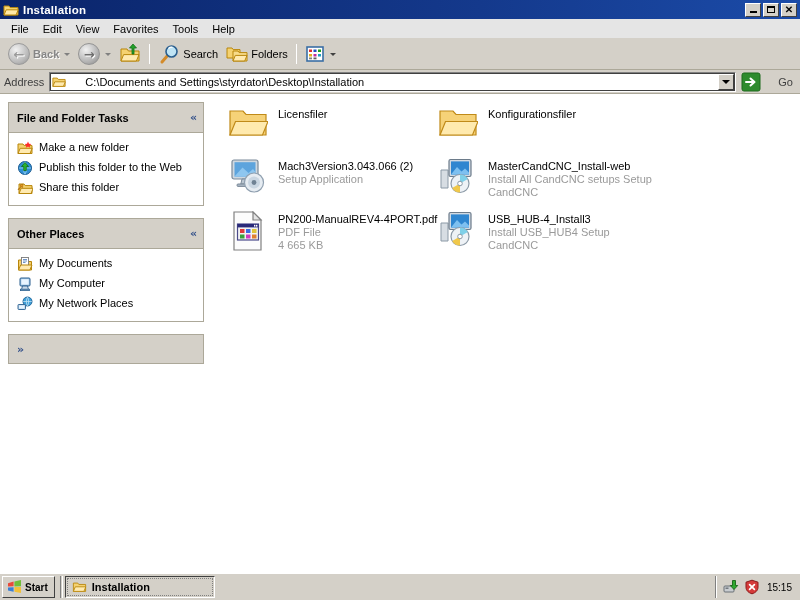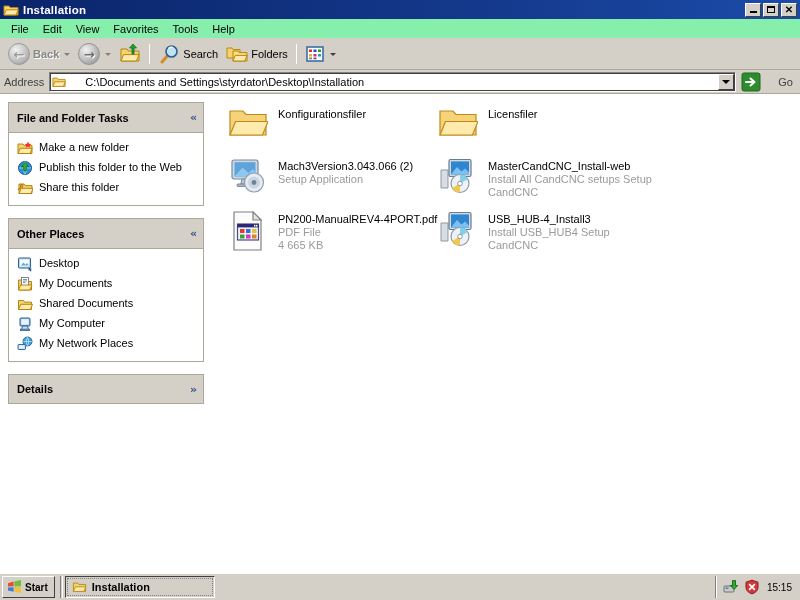--- a/index.html
+++ b/index.html
@@ -42,21 +42,21 @@
     position: relative;
     display: flex; align-items: center; justify-content: center;
     font-size: 9px; color: #000; line-height: 1;
   }
   .glyph-min { width: 7px; height: 2px; background: #000; margin-top: 5px; }
   .glyph-max { width: 8px; height: 7px; border: 1px solid #000; border-top-width: 2px; }
   .glyph-close { font-size: 10px; font-weight: bold; }
 
   
   #menubar {
-    height: 20px; background: #86efac;
+    height: 20px; background: #e5e5e5;
     display: flex; align-items: center;
     padding-left: 4px; flex: 0 0 auto;
     border-bottom: 1px solid #d4d0c8;
   }
   .menu-item {
     padding: 2px 7px; font-size: 11px; color: #000; white-space: nowrap;
   }
 
   
   #toolbar {
@@ -403,53 +403,33 @@
         </div>
       </div>
 
       <div class="panel">
         <div class="panel-head">
           <span class="ttl">Other Places</span>
           <span class="chev">«</span>
         </div>
         <div class="panel-body">
 
-          <div class="plink">
-            <span class="ico">
-              <svg width="16" height="16" viewBox="0 0 16 16">
-                <rect x="1.5" y="2" width="12" height="10" rx="1" fill="#bcd8ef" stroke="#2a5f8f" stroke-width="1"></rect>
-                <rect x="3" y="3.5" width="9" height="7" fill="#f6fbff"></rect>
-                <path d="M4 9.5l2.5-3 2 2.2 1.5-1.6 2 2.4z" fill="#5fa8d8"></path>
-                <path d="M11.5 11.5l3.5 1.5-1.3.4.9 1.6-1 .6-.9-1.6-1 .9z" fill="#1a4a8a"></path>
-              </svg>
-            </span>
-            <span class="tx">Desktop</span>
-          </div>
 
           <div class="plink">
             <span class="ico">
               <svg width="16" height="16" viewBox="0 0 16 16">
                 <path d="M1.5 4h5l1.2 1.5H14.5V14H1.5z" fill="#f3cf6e" stroke="#b8860b" stroke-width="1"></path>
                 <rect x="4.5" y="1.5" width="7" height="8" fill="#fff" stroke="#7a7a7a" stroke-width=".9"></rect>
                 <path d="M6 3.5h4M6 5h4M6 6.5h2.5" stroke="#4a78b8" stroke-width=".8"></path>
                 <path d="M1.5 14l2.2-5h11.3L12.8 14z" fill="#ffeab0" stroke="#b8860b" stroke-width="1"></path>
               </svg>
             </span>
             <span class="tx">My Documents</span>
           </div>
 
-          <div class="plink">
-            <span class="ico">
-              <svg width="16" height="16" viewBox="0 0 16 16">
-                <path d="M1.5 4.5h5l1.2 1.6H14.5V13.5H1.5z" fill="#f5d271" stroke="#b8860b" stroke-width="1"></path>
-                <path d="M1.5 13.5l2.2-5.2h11.8L13.3 13.5z" fill="#ffeab0" stroke="#b8860b" stroke-width="1"></path>
-              </svg>
-            </span>
-            <span class="tx">Shared Documents</span>
-          </div>
 
           <div class="plink">
             <span class="ico">
               <svg width="16" height="16" viewBox="0 0 16 16">
                 <rect x="3" y="2" width="10" height="8" rx="1" fill="#9fc4e4" stroke="#2a5f8f" stroke-width="1"></rect>
                 <rect x="4.3" y="3.2" width="7.4" height="5.4" fill="#e8f4ff"></rect>
                 <path d="M5.5 10h5l1 3.5h-7z" fill="#c8d8e8" stroke="#2a5f8f" stroke-width=".9"></path>
                 <rect x="3.5" y="13.2" width="9" height="1.4" fill="#b0c4d8" stroke="#2a5f8f" stroke-width=".8"></rect>
               </svg>
             </span>
@@ -466,51 +446,50 @@
               </svg>
             </span>
             <span class="tx">My Network Places</span>
           </div>
 
         </div>
       </div>
 
       <div class="panel collapsed">
         <div class="panel-head">
-          <span class="ttl">Details</span>
           <span class="chev">»</span>
         </div>
       </div>
 
     </div>
 
     <div id="filelist">
       <div class="fgrid">
 
         <div class="fitem">
           <span class="ficon">
             <svg width="40" height="34" viewBox="0 0 40 34">
               <path d="M2 5h13l3 3.5h20V29H2z" fill="#f6d278" stroke="#c08a18" stroke-width="1.2"></path>
               <path d="M2 29l5.5-13.5H40L34.5 29z" fill="#ffeaae" stroke="#c08a18" stroke-width="1.2"></path>
             </svg>
           </span>
           <span class="fmeta">
-            <span class="fname">Konfigurationsfiler</span>
+            <span class="fname">Licensfiler</span>
           </span>
         </div>
 
         <div class="fitem">
           <span class="ficon">
             <svg width="40" height="34" viewBox="0 0 40 34">
               <path d="M2 5h13l3 3.5h20V29H2z" fill="#f6d278" stroke="#c08a18" stroke-width="1.2"></path>
               <path d="M2 29l5.5-13.5H40L34.5 29z" fill="#ffeaae" stroke="#c08a18" stroke-width="1.2"></path>
             </svg>
           </span>
           <span class="fmeta">
-            <span class="fname">Licensfiler</span>
+            <span class="fname">Konfigurationsfiler</span>
           </span>
         </div>
 
         <div class="fitem">
           <span class="ficon">
             <svg width="40" height="36" viewBox="0 0 40 36">
               <rect x="4" y="2" width="26" height="19" rx="2" fill="#cfd8e0" stroke="#7b8a99" stroke-width="1.2"></rect>
               <rect x="6.5" y="4.2" width="21" height="14.4" fill="#5da4dd"></rect>
               <path d="M6.5 18.6l8-9 6 5.5 4.5-4 2.5 3v4.5z" fill="#8ec6ef"></path>
               <path d="M14 21h6l1.2 5h-8.4z" fill="#bcc7d2" stroke="#7b8a99" stroke-width="1"></path>

